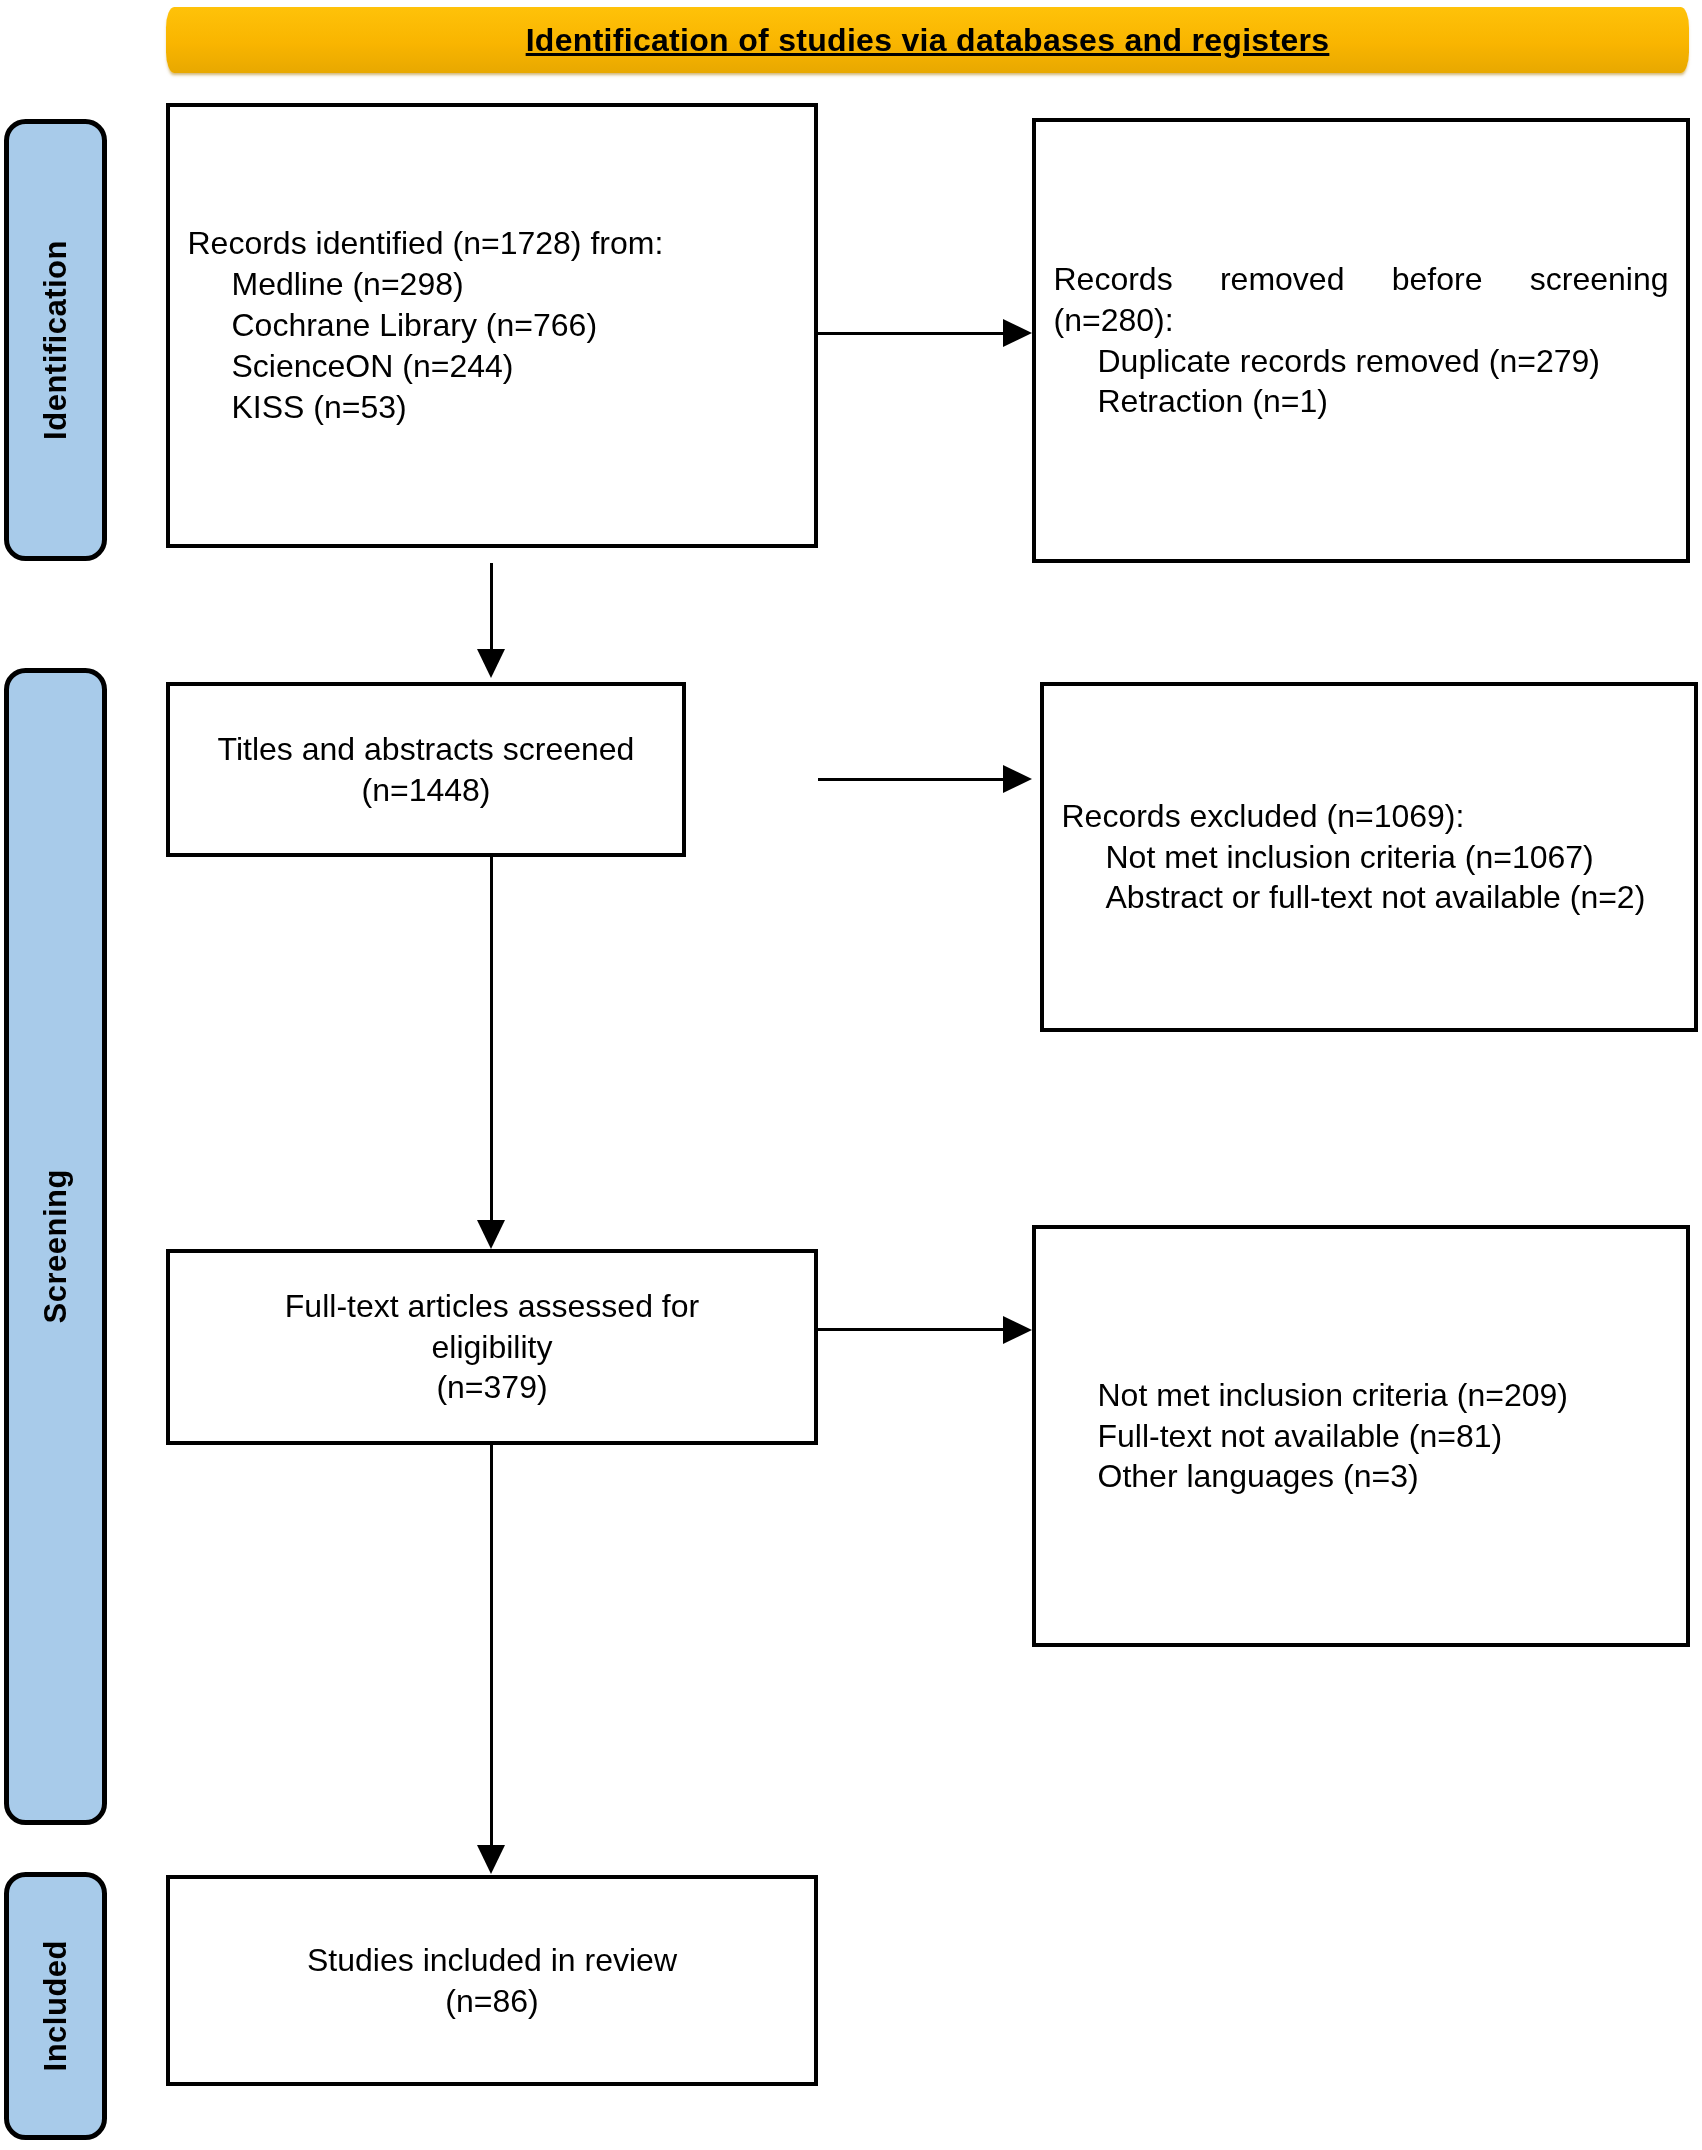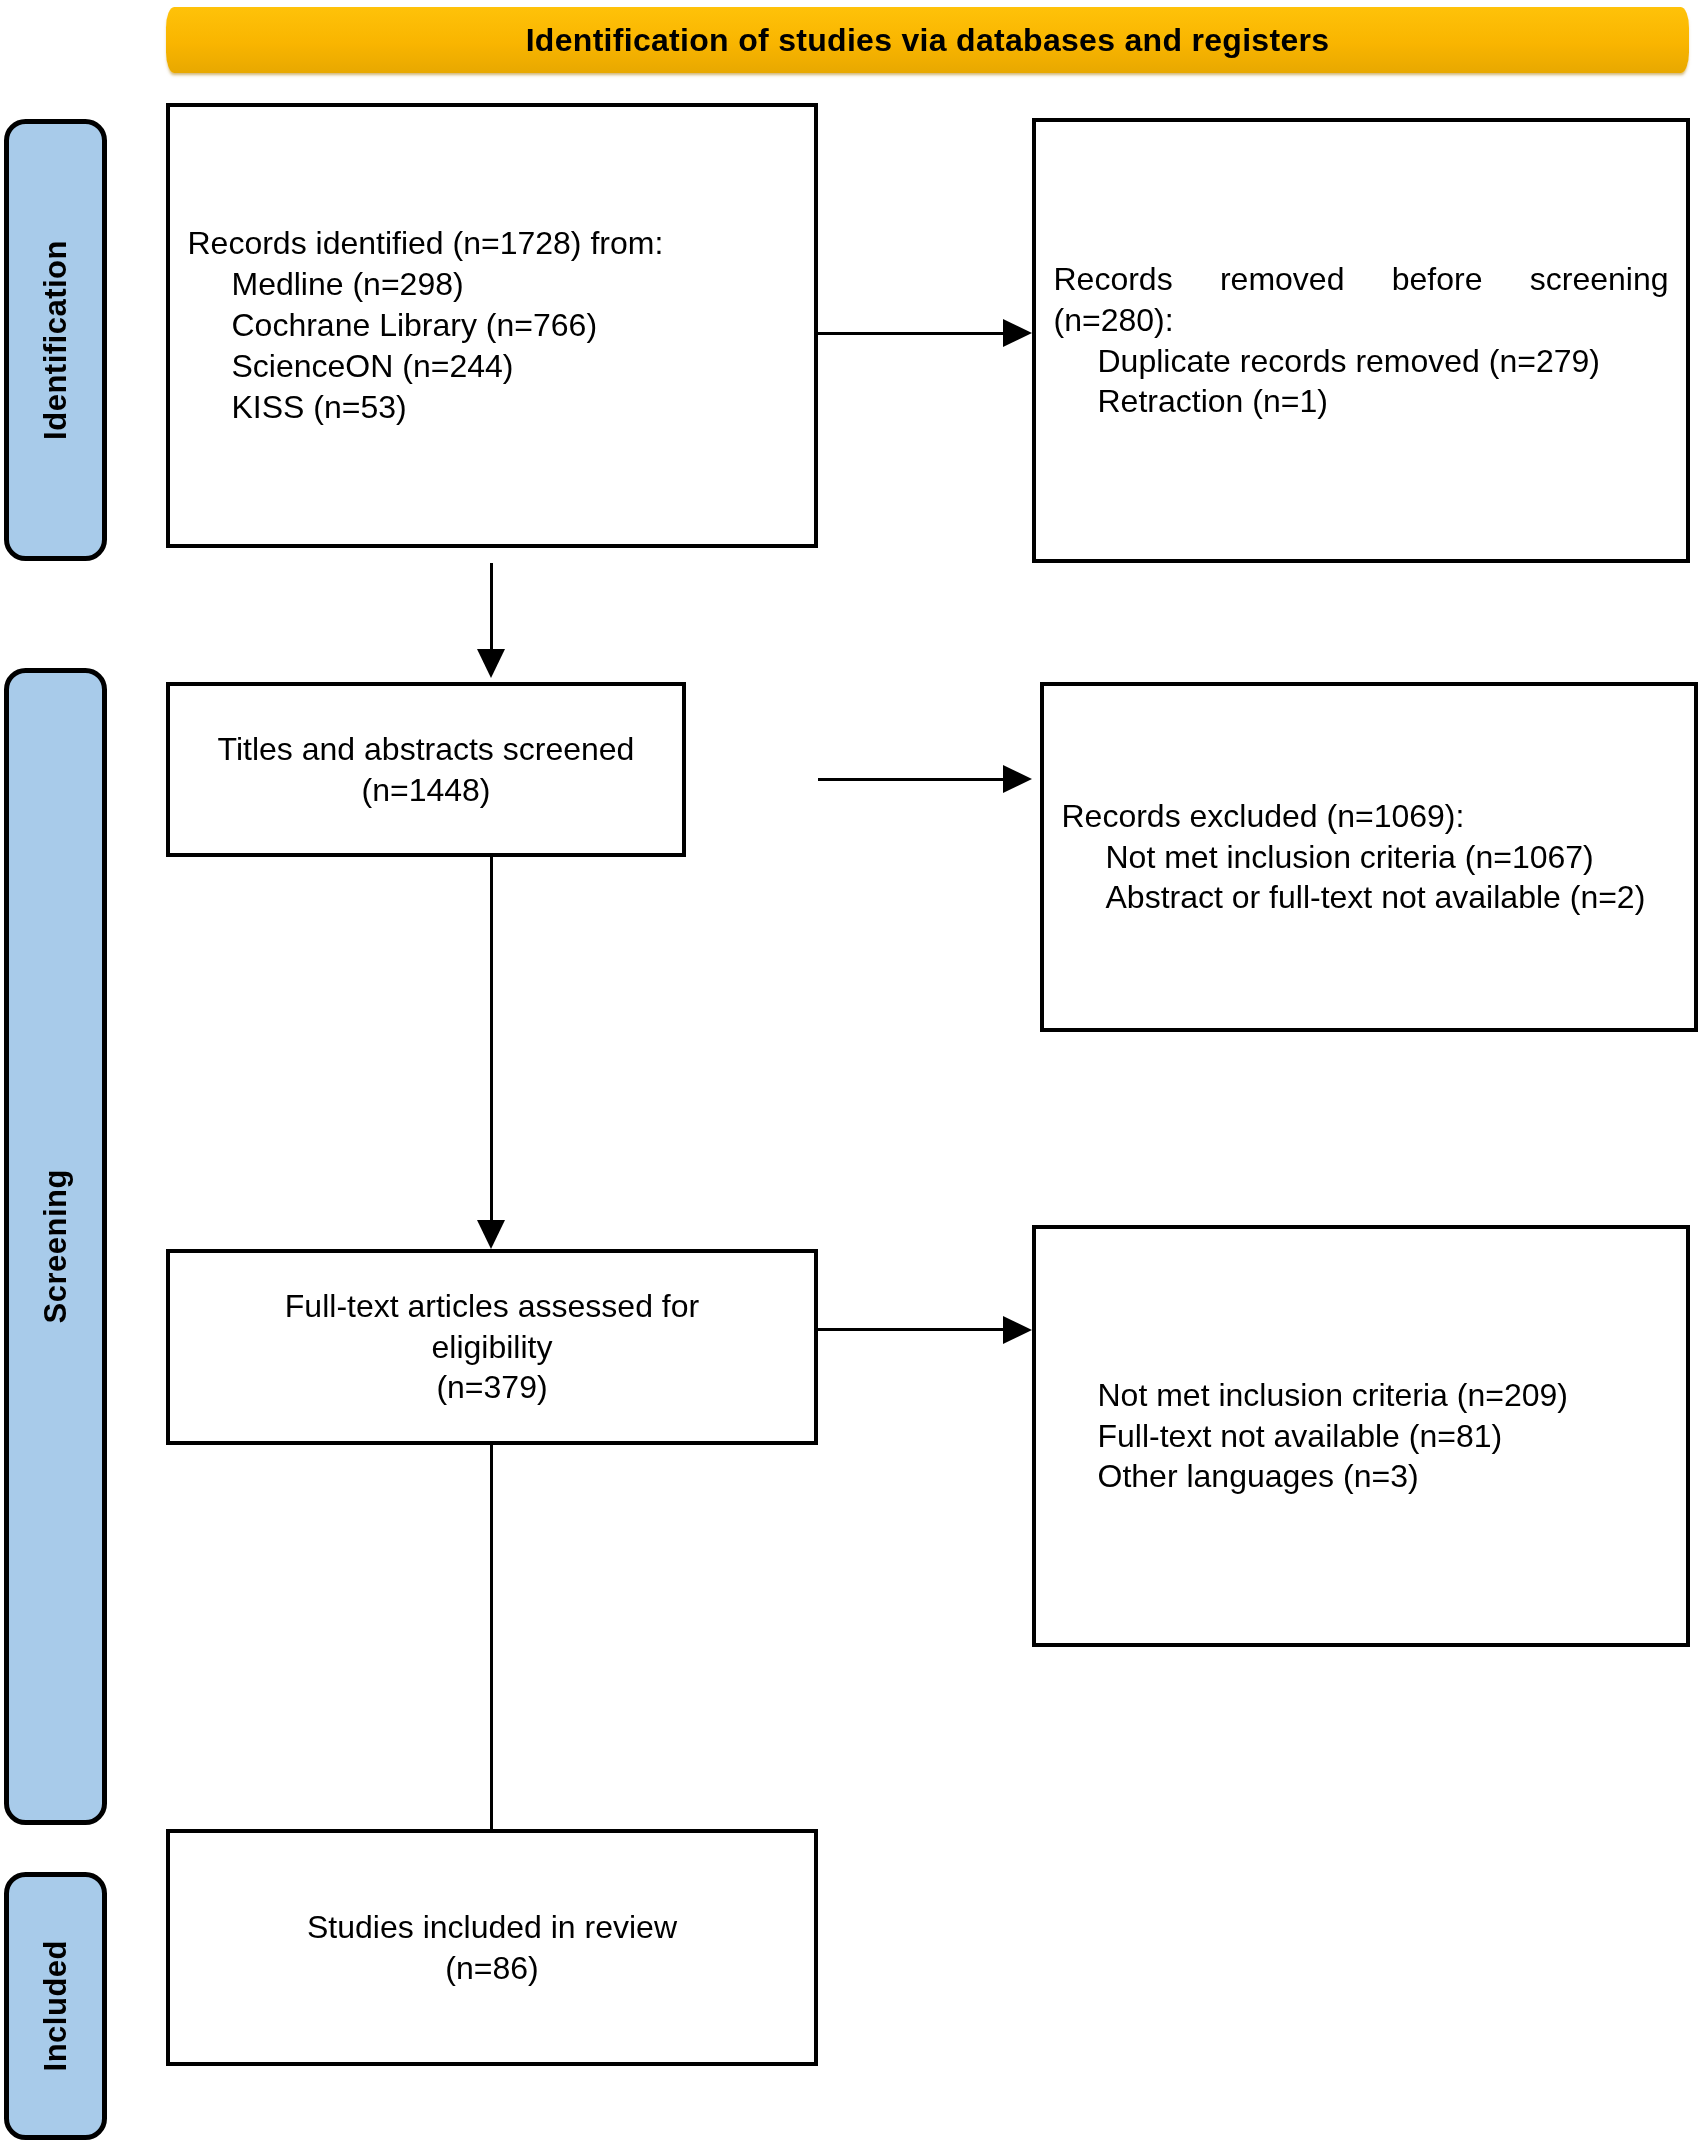--- a/index.html
+++ b/index.html
@@ -32,20 +32,21 @@
     align-items: center;
     justify-content: center;
   }
   .banner-title {
     font-size: 32px;
     font-weight: bold;
     color: #000000;
     letter-spacing: 0.3px;
     text-align: center;
     white-space: nowrap;
+    text-decoration: underline;
   }
 
   
   .phase {
     position: absolute;
     background: #A8CBEA;
     border: 5.7px solid #000000;
     border-radius: 21.6px;
     box-sizing: border-box;
     display: flex;
@@ -199,21 +200,21 @@
     <div class="box-text">
       <span class="jpara ind">Not met inclusion criteria (n=209)</span>
       <span class="jpara ind">Full-text not available (n=81)</span>
       <span class="jpara ind">Other languages (n=3)</span>
     </div>
   </div>
 
   <div class="v-line" style="left:490px; top:1445px; height:404px;"></div>
   <div class="arrow-down" style="left:477px; top:1845px;"></div>
 
-  <div class="box" style="left:166px; top:1829px; width:652px; height:237px;">
+  <div class="box" style="left:166px; top:1875px; width:652px; height:211px;">
     <div class="box-text center">
       <span class="line">Studies included in review</span>
       <span class="line">(n=86)</span>
     </div>
   </div>
 
 </div>
 
 
 </body></html>

